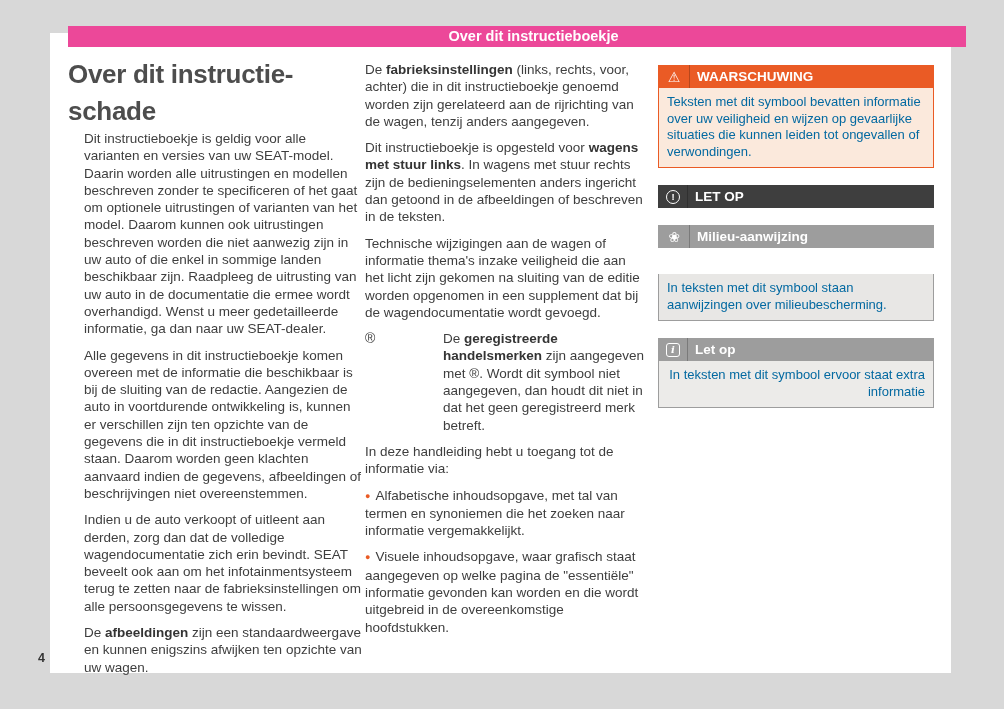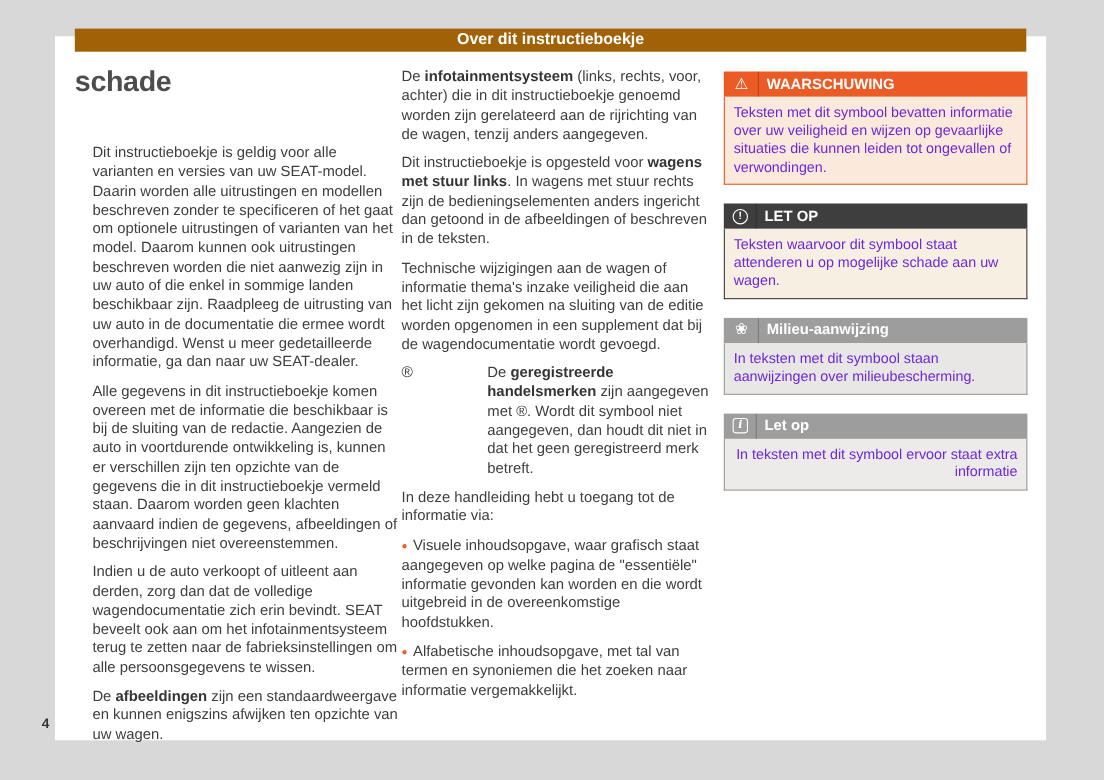--- a/index.html
+++ b/index.html
@@ -8,22 +8,22 @@
     background:#d8d8d8;
     font-family:"Liberation Sans", sans-serif;
     -webkit-font-smoothing:antialiased;
   }
   .page{
     position:absolute;left:50px;top:33px;width:901px;height:640px;
     background:#ffffff;
   }
   .header-bar{
     position:absolute;left:68px;top:26px;width:865px;height:21px;
-    background:#a16207;color:#ffffff;
-    font-size:14.5px;font-weight:bold;text-align:center;line-height:21px;
+    background:#ec4899;color:#ffffff;
+    font-size:14.5px;font-weight:bold;text-align:center;line-height:21px;padding-left:33px;
   }
   .page-title{
     position:absolute;left:68px;top:56px;margin:0;
     color:#4d4d4d;font-size:26px;font-weight:bold;line-height:37px;
     letter-spacing:-0.3px;
   }
   .page-title span{display:block;}
   .col{
     position:absolute;font-size:13.5px;line-height:17.3px;color:#3e3e3e;
   }
@@ -37,28 +37,28 @@
   .tm-text{flex:1;margin-left:48px;}
   .bullet-icon{color:#EA5B25;font-size:9px;margin-right:5px;vertical-align:1px;}
   
   .box{margin-bottom:17px;}
   .box-header{
     height:23px;display:flex;align-items:center;gap:7px;
     padding:0 8px;color:#ffffff;font-weight:bold;font-size:13.5px;
   }
   .box-sep{width:1px;align-self:stretch;background:rgba(0,0,0,0.22);flex:none;}
   .box-body{
-    padding:6px 8px 7px 8px;font-size:13px;line-height:16.5px;color:#6d28d9;
+    padding:6px 8px 7px 8px;font-size:13px;line-height:16.5px;color:#0369a1;
   }
   .box.warning .box-header{background:#EA5B25;}
   .box.warning .box-body{background:#FBE9DC;border:1px solid #EA5B25;border-top:none;}
   .box.caution .box-header{background:#3E3E3E;}
   .box.caution .box-body{background:#F8EFE3;border:1px solid #3E3E3E;border-top:none;}
   .box.environment .box-header{background:#9D9D9D;}
-  .box.environment .box-body{background:#E8E7E5;border:1px solid #9D9D9D;border-top:none;}
+  .box.environment .box-body{background:#E8E7E5;border:1px solid #9D9D9D;border-top:none;margin-top:26px;}
   .box.note .box-header{background:#9D9D9D;}
   .box.note .box-body{background:#ECEBE9;border:1px solid #9D9D9D;border-top:none;text-align:right;}
   .hdr-icon{
     font-family:"DejaVu Sans", sans-serif;font-weight:normal;
     font-size:14px;width:16px;text-align:center;flex:none;line-height:1;
   }
   .icon-circle{
     box-sizing:border-box;flex:none;width:14px;height:14px;
     border:1.5px solid #fff;border-radius:50%;
     font-size:9.5px;font-weight:bold;
@@ -78,65 +78,65 @@
 </head>
 <body>
 
 <div class="page"></div>
 
 <div class="header-bar">
   <span>Over dit instructieboekje</span>
 </div>
 
 <h1 class="page-title">
+  <span>Over dit instructie-</span>
   <span>schade</span>
 </h1>
 
 <div class="col col-left">
   <p>Dit instructieboekje is geldig voor alle varianten en versies van uw SEAT-model. Daarin worden alle uitrustingen en modellen beschreven zonder te specificeren of het gaat om optionele uitrustingen of varianten van het model. Daarom kunnen ook uitrustingen beschreven worden die niet aanwezig zijn in uw auto of die enkel in sommige landen beschikbaar zijn. Raadpleeg de uitrusting van uw auto in de documentatie die ermee wordt overhandigd. Wenst u meer gedetailleerde informatie, ga dan naar uw SEAT-dealer.</p>
   <p>Alle gegevens in dit instructieboekje komen overeen met de informatie die beschikbaar is bij de sluiting van de redactie. Aangezien de auto in voortdurende ontwikkeling is, kunnen er verschillen zijn ten opzichte van de gegevens die in dit instructieboekje vermeld staan. Daarom worden geen klachten aanvaard indien de gegevens, afbeeldingen of beschrijvingen niet overeenstemmen.</p>
   <p>Indien u de auto verkoopt of uitleent aan derden, zorg dan dat de volledige wagendocumentatie zich erin bevindt. SEAT beveelt ook aan om het infotainmentsysteem terug te zetten naar de fabrieksinstellingen om alle persoonsgegevens te wissen.</p>
   <p><span>De </span><b>afbeeldingen</b><span> zijn een standaardweergave en kunnen enigszins afwijken ten opzichte van uw wagen.</span></p>
 </div>
 
 <div class="col col-mid">
-  <p><span>De </span><b>infotainmentsysteem</b><span> (links, rechts, voor, achter) die in dit instructieboekje genoemd worden zijn gerelateerd aan de rijrichting van de wagen, tenzij anders aangegeven.</span></p>
+  <p><span>De </span><b>fabrieksinstellingen</b><span> (links, rechts, voor, achter) die in dit instructieboekje genoemd worden zijn gerelateerd aan de rijrichting van de wagen, tenzij anders aangegeven.</span></p>
   <p><span>Dit instructieboekje is opgesteld voor </span><b>wagens met stuur links</b><span>. In wagens met stuur rechts zijn de bedieningselementen anders ingericht dan getoond in de afbeeldingen of beschreven in de teksten.</span></p>
   <p>Technische wijzigingen aan de wagen of informatie thema's inzake veiligheid die aan het licht zijn gekomen na sluiting van de editie worden opgenomen in een supplement dat bij de wagendocumentatie wordt gevoegd.</p>
   <div class="tm-row">
     <span class="tm-marker">®</span>
     <span class="tm-text"><span>De </span><b>geregistreerde handelsmerken</b><span> zijn aangegeven met ®. Wordt dit symbool niet aangegeven, dan houdt dit niet in dat het geen geregistreerd merk betreft.</span></span>
   </div>
   <p>In deze handleiding hebt u toegang tot de informatie via:</p>
   <p class="bullet-item">
-    <span class="bullet-icon">●</span><span>Visuele inhoudsopgave, waar grafisch staat aangegeven op welke pagina de "essentiële" informatie gevonden kan worden en die wordt uitgebreid in de overeenkomstige hoofdstukken.</span>
+    <span class="bullet-icon">●</span><span>Alfabetische inhoudsopgave, met tal van termen en synoniemen die het zoeken naar informatie vergemakkelijkt.</span>
   </p>
   <p class="bullet-item">
-    <span class="bullet-icon">●</span><span>Alfabetische inhoudsopgave, met tal van termen en synoniemen die het zoeken naar informatie vergemakkelijkt.</span>
+    <span class="bullet-icon">●</span><span>Visuele inhoudsopgave, waar grafisch staat aangegeven op welke pagina de "essentiële" informatie gevonden kan worden en die wordt uitgebreid in de overeenkomstige hoofdstukken.</span>
   </p>
 </div>
 
 <div class="col col-right">
 
   <div class="box warning">
     <div class="box-header">
       <span class="hdr-icon">⚠</span>
       <span class="box-sep"></span>
       <span>WAARSCHUWING</span>
     </div>
     <div class="box-body">Teksten met dit symbool bevatten informatie over uw veiligheid en wijzen op gevaarlijke situaties die kunnen leiden tot ongevallen of verwondingen.</div>
   </div>
 
   <div class="box caution">
     <div class="box-header">
       <span class="icon-circle">!</span>
       <span class="box-sep"></span>
       <span>LET OP</span>
     </div>
-    <div class="box-body">Teksten waarvoor dit symbool staat attenderen u op mogelijke schade aan uw wagen.</div>
   </div>
 
   <div class="box environment">
     <div class="box-header">
       <span class="hdr-icon">❀</span>
       <span class="box-sep"></span>
       <span>Milieu-aanwijzing</span>
     </div>
     <div class="box-body">In teksten met dit symbool staan aanwijzingen over milieubescherming.</div>
   </div>

